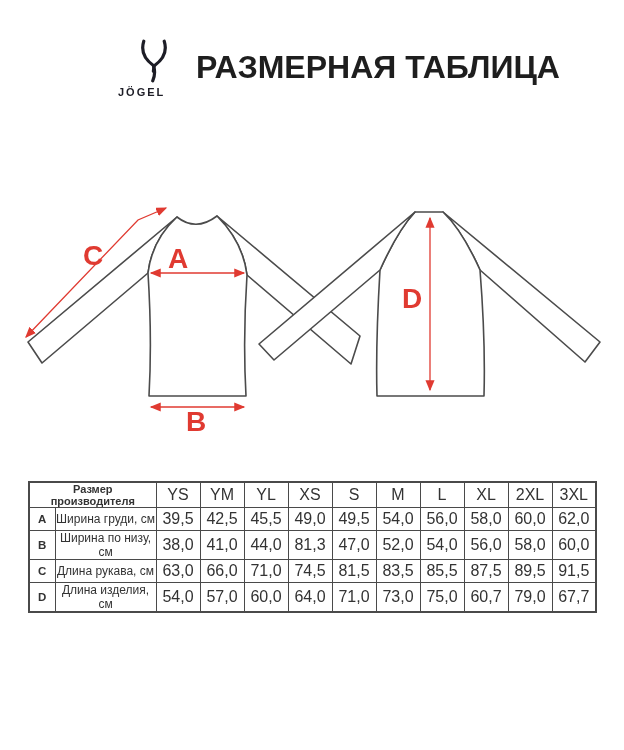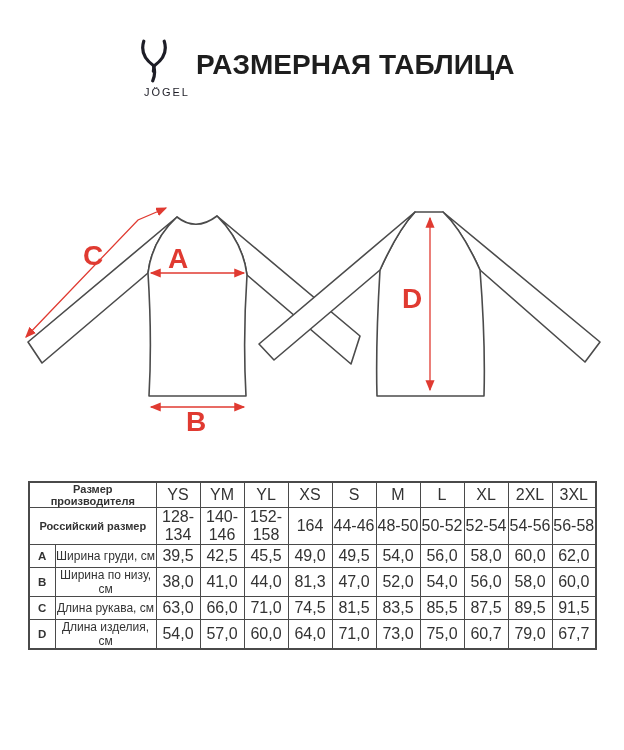--- a/index.html
+++ b/index.html
@@ -1,24 +1,24 @@
 <!DOCTYPE html>
 <html><head>
 <meta charset="utf-8">
 <style>
   html,body{margin:0;padding:0;background:#fff;}
   #page{position:relative;width:624px;height:750px;background:#fff;overflow:hidden;
         font-family:"Liberation Sans",sans-serif;}
 
   
   #logo-mark{position:absolute;left:138px;top:39px;width:32px;height:44px;}
-  #logo-text{position:absolute;left:118px;top:86px;width:72px;text-align:right;
-             font-size:11px;font-weight:normal;letter-spacing:2px;color:#1d1d26;}
+  #logo-text{position:absolute;left:118px;top:86px;width:72px;text-align:left;
+             font-size:11px;font-weight:bold;letter-spacing:2px;color:#1d1d26;}
   #page-title{position:absolute;left:196px;top:49px;width:420px;
-              font-size:28px;font-weight:bold;color:#1e1e1e;letter-spacing:0px;
+              font-size:32px;font-weight:bold;color:#1e1e1e;letter-spacing:0px;
               white-space:nowrap;}
 
   
   #diagram{position:absolute;left:0;top:180px;width:624px;height:290px;}
   .garment{fill:#ffffff;stroke:#4b4b4b;stroke-width:1.6;stroke-linejoin:round;}
   .measure-line{stroke:#e03a31;stroke-width:1.3;fill:none;}
   .measure-label{fill:#e03a31;font-family:"Liberation Sans",sans-serif;
                  font-size:28px;font-weight:bold;text-anchor:middle;}
 
   
@@ -91,33 +91,20 @@
           <td class="size-cell">YL</td>
           <td class="size-cell">XS</td>
           <td class="size-cell">S</td>
           <td class="size-cell">M</td>
           <td class="size-cell">L</td>
           <td class="size-cell">XL</td>
           <td class="size-cell">2XL</td>
           <td class="size-cell">3XL</td>
         </tr>
         <tr>
-          <td class="hdr-label" colspan="2">Российский размер</td>
-          <td class="size-cell">128-134</td>
-          <td class="size-cell">140-146</td>
-          <td class="size-cell">152-158</td>
-          <td class="size-cell">164</td>
-          <td class="size-cell">44-46</td>
-          <td class="size-cell">48-50</td>
-          <td class="size-cell">50-52</td>
-          <td class="size-cell">52-54</td>
-          <td class="size-cell">54-56</td>
-          <td class="size-cell">56-58</td>
-        </tr>
-        <tr>
           <td class="letter-cell">A</td>
           <td class="desc-cell">Ширина груди, см</td>
           <td class="size-cell">39,5</td>
           <td class="size-cell">42,5</td>
           <td class="size-cell">45,5</td>
           <td class="size-cell">49,0</td>
           <td class="size-cell">49,5</td>
           <td class="size-cell">54,0</td>
           <td class="size-cell">56,0</td>
           <td class="size-cell">58,0</td>

